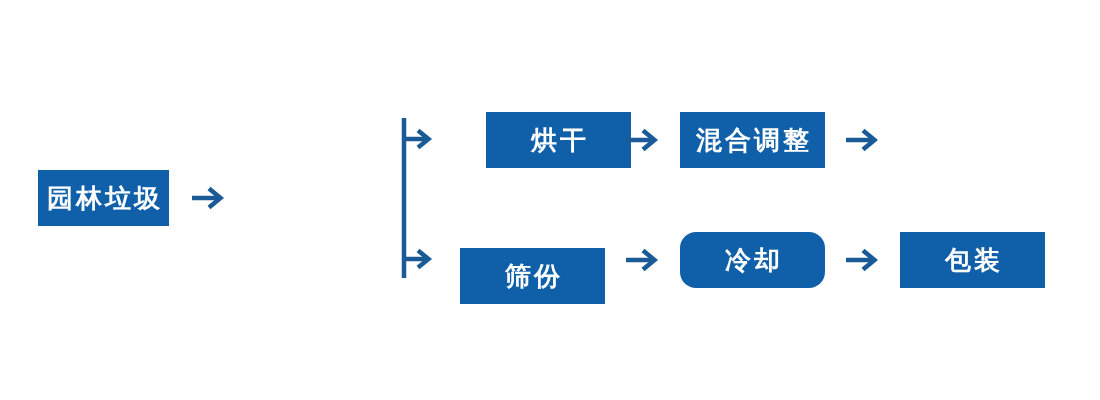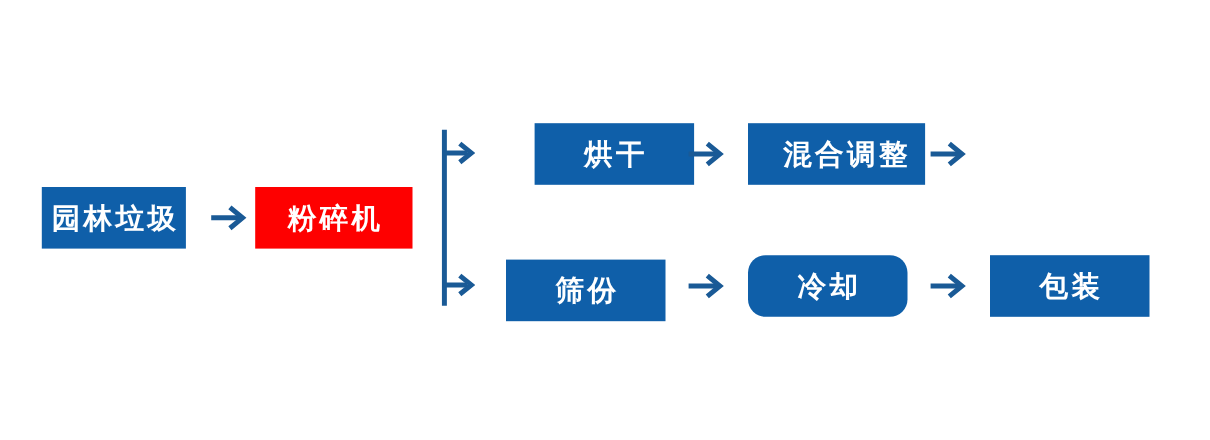--- a/index.html
+++ b/index.html
@@ -46,24 +46,24 @@
     height: 172px;
   }
 
   
   #node-source  { left: 38px;  top: 170px; width: 131px; }
   #node-crusher { left: 232px; top: 170px; width: 143px; }
 
   #arrow-source-crusher { left: 189px; top: 184px; }
 
   #node-drying  { left: 460px; top: 112px; margin-left: 26px; }
-  #node-mixing  { left: 680px; top: 112px; padding-left: 16px; }
+  #node-mixing  { left: 680px; top: 112px; }
   #node-pellet  { left: 900px; top: 112px; }
 
-  #node-sieving { left: 460px; top: 236px; justify-content: center; }
+  #node-sieving { left: 460px; top: 248px; justify-content: center; }
   #node-cooling { left: 680px; top: 232px; border-radius: 16px; }
   #node-packing { left: 900px; top: 232px; }
 
   #arrow-top-1 { left: 623px; top: 126px; }
   #arrow-top-2 { left: 843px; top: 126px; }
   #arrow-bot-1 { left: 623px; top: 246px; }
   #arrow-bot-2 { left: 843px; top: 246px; }
 </style>
 </head>
 <body>
@@ -72,23 +72,20 @@
 
   <div class="node node-blue" id="node-source">
     <span>园林垃圾</span>
   </div>
 
   <svg class="arrow" id="arrow-source-crusher" viewBox="0 0 36 28">
     <path d="M3 14 H29" stroke="#1a5a96" stroke-width="4.5" fill="none"></path>
     <polyline points="20,4.5 31.5,14 20,23.5" stroke="#1a5a96" stroke-width="4.5" fill="none" stroke-linejoin="miter"></polyline>
   </svg>
 
-  <div class="node node-red" id="node-crusher">
-    <span>粉碎机</span>
-  </div>
 
   <svg class="branch" viewBox="0 0 42 172">
     <path d="M6 6 V166" stroke="#1a5a96" stroke-width="4.5" fill="none"></path>
     <path d="M6 27 H27" stroke="#1a5a96" stroke-width="4.5" fill="none"></path>
     <polyline points="20,18.5 30.5,27 20,35.5" stroke="#1a5a96" stroke-width="4.5" fill="none" stroke-linejoin="miter"></polyline>
     <path d="M6 147 H27" stroke="#1a5a96" stroke-width="4.5" fill="none"></path>
     <polyline points="20,138.5 30.5,147 20,155.5" stroke="#1a5a96" stroke-width="4.5" fill="none" stroke-linejoin="miter"></polyline>
   </svg>
 
   <div class="node node-blue" id="node-drying">

